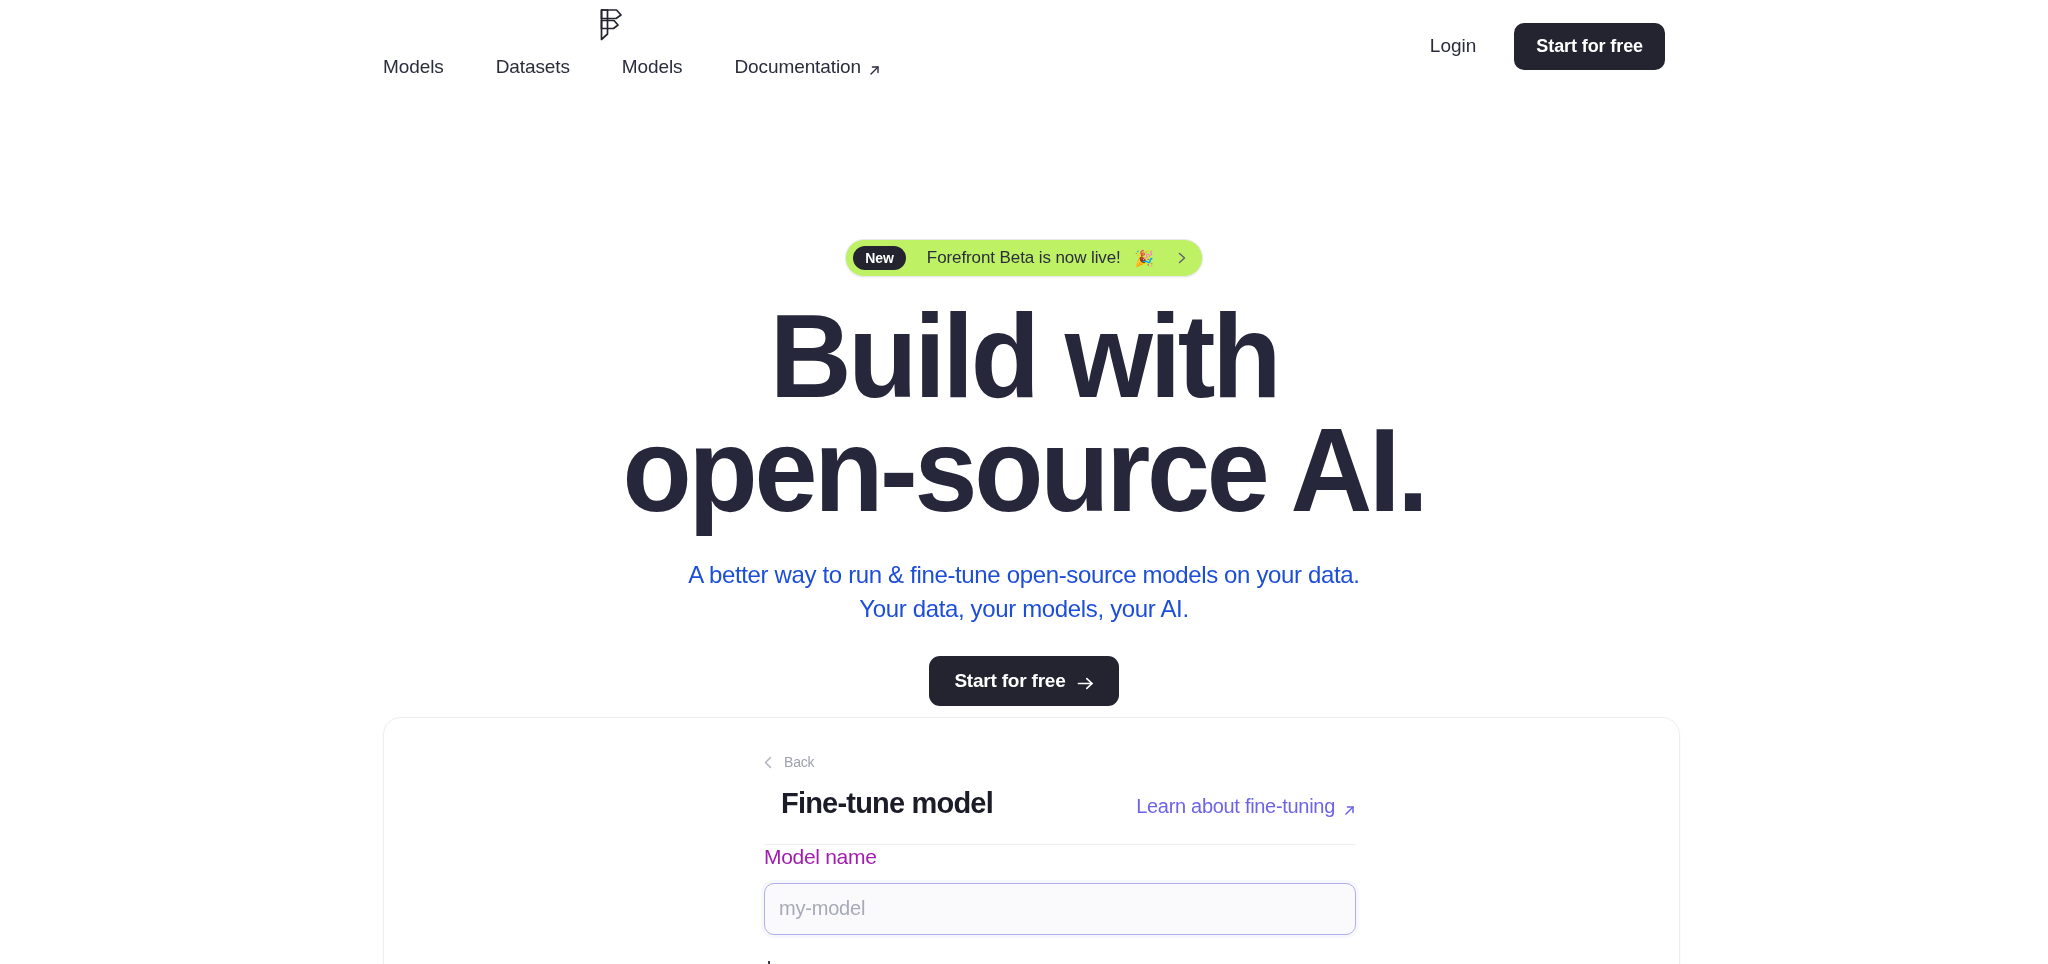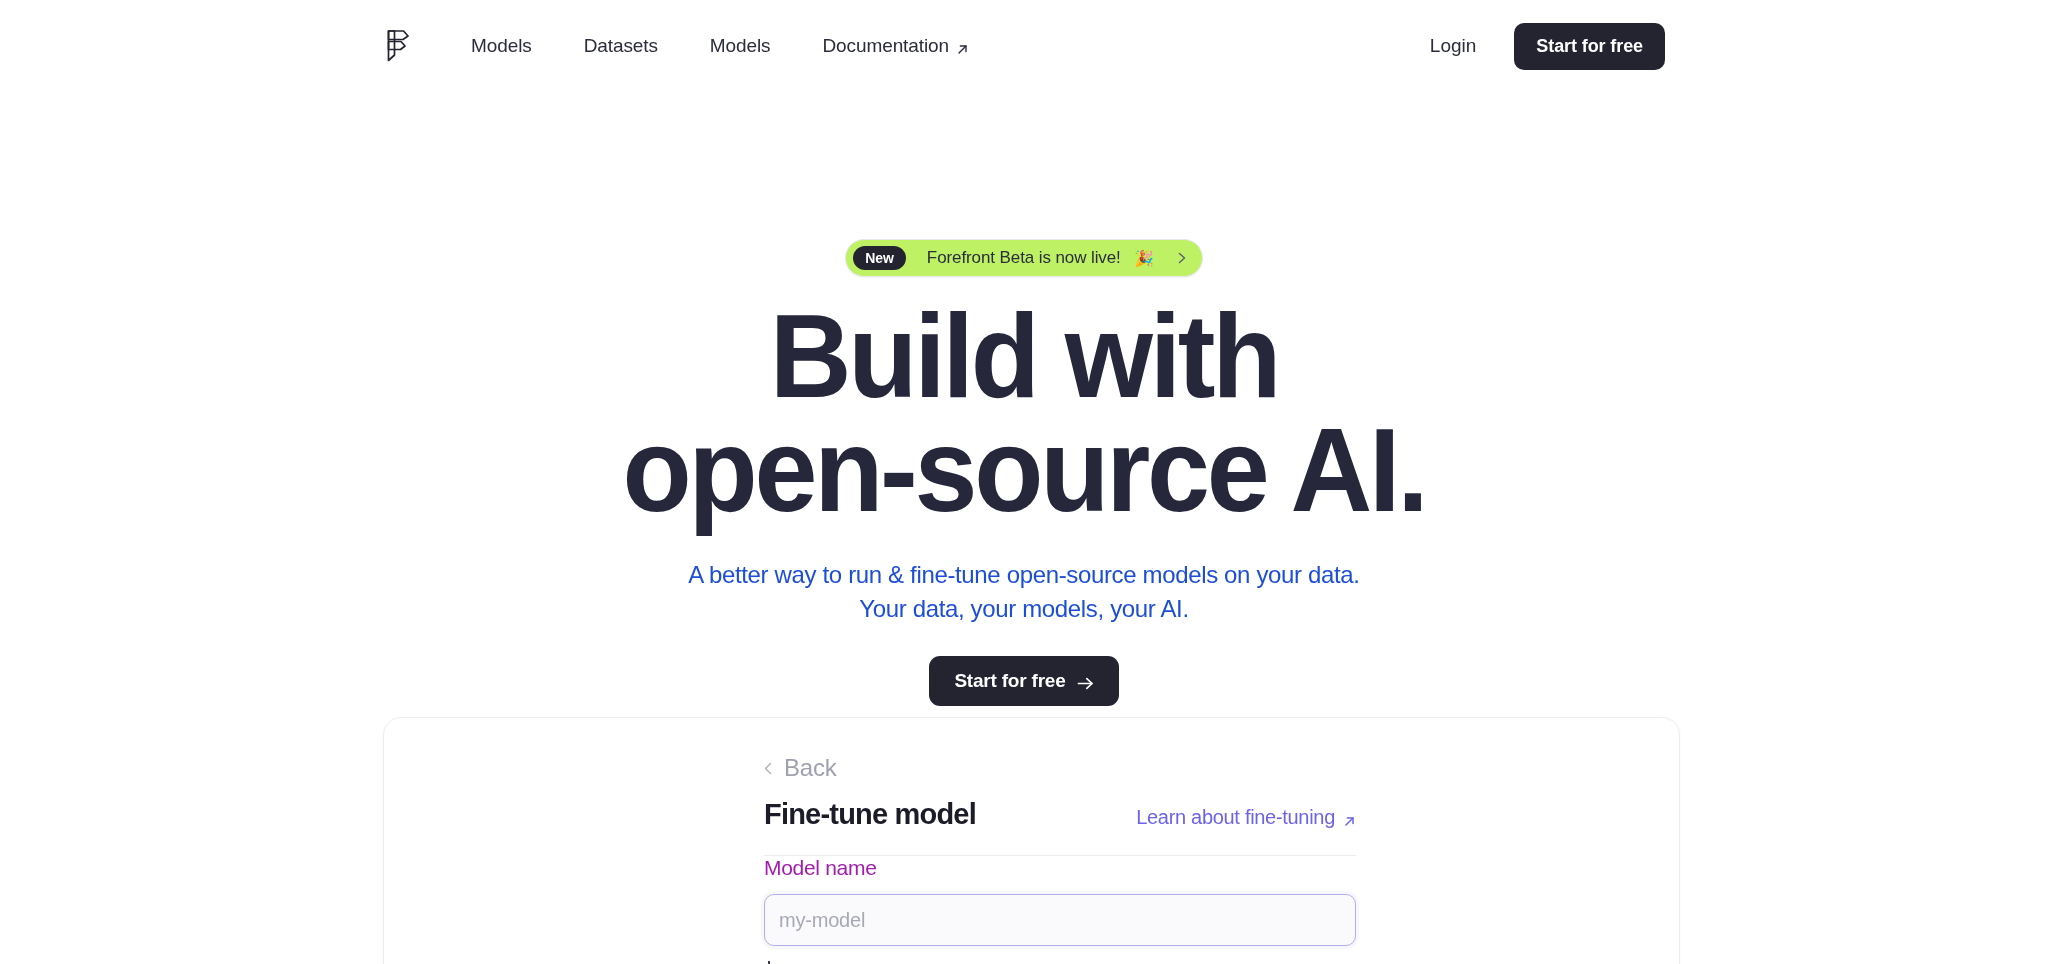--- a/index.html
+++ b/index.html
@@ -33,21 +33,22 @@
     display: flex;
     align-items: center;
     background: #ffffff;
   }
 
   .nav-left {
     position: absolute;
     left: 383px;
     display: flex;
     align-items: center;
-    gap: 16px;
+    gap: 8px;
+    flex-direction: column;
   }
 
   .logo-mark {
     width: 30px;
     height: 34px;
     display: block;
     margin-right: 42px;
   }
 
   .nav-links {
@@ -237,30 +238,31 @@
     gap: 10px;
     cursor: pointer;
     margin-left: -12px;
     padding: 3px 10px;
     border-radius: 7px;
   }
 
   .chev-left { width: 12px; height: 15px; display: inline-block; }
 
   .back-label {
-    font-size: 24px;
+    font-size: 14px;
     color: #9fa1af;
     letter-spacing: -0.2px;
   }
 
   .title-row {
     margin-top: 13px;
     display: flex;
     align-items: baseline;
     justify-content: space-between;
+    margin-left: 17px;
   }
 
   .panel-title {
     font-size: 29px;
     font-weight: bold;
     color: #1b1c28;
     letter-spacing: -0.8px;
   }
 
   .learn-link {

